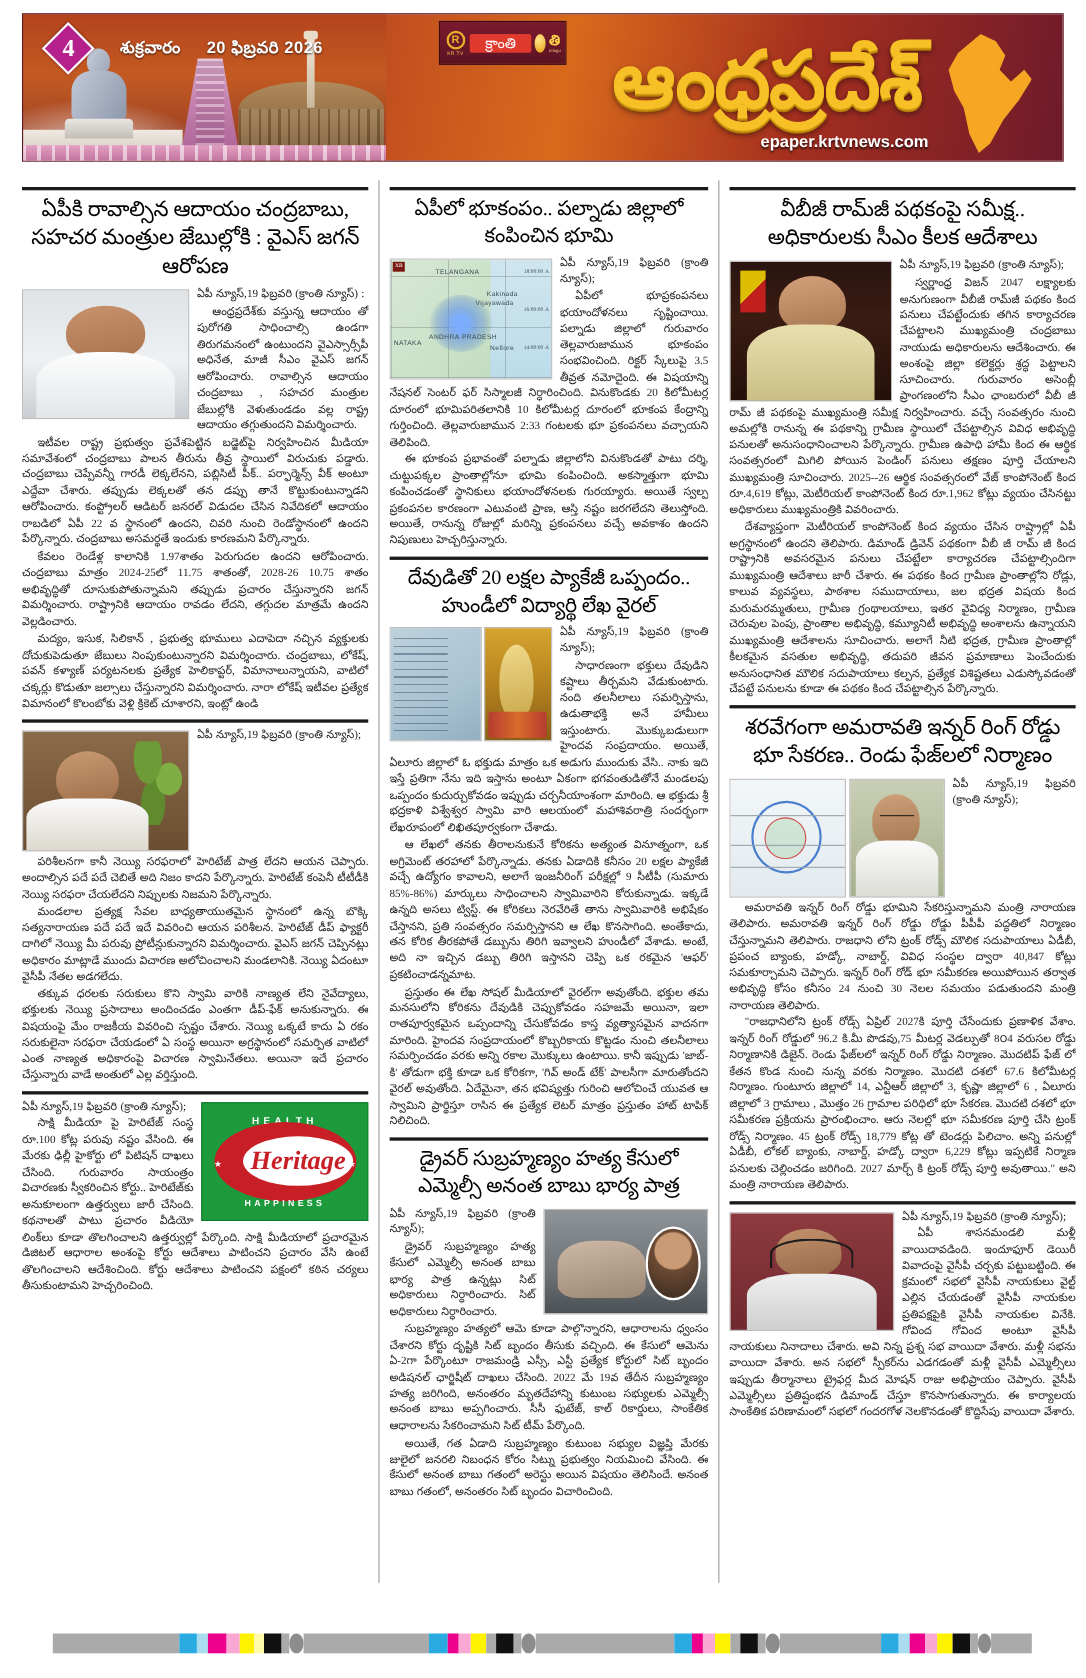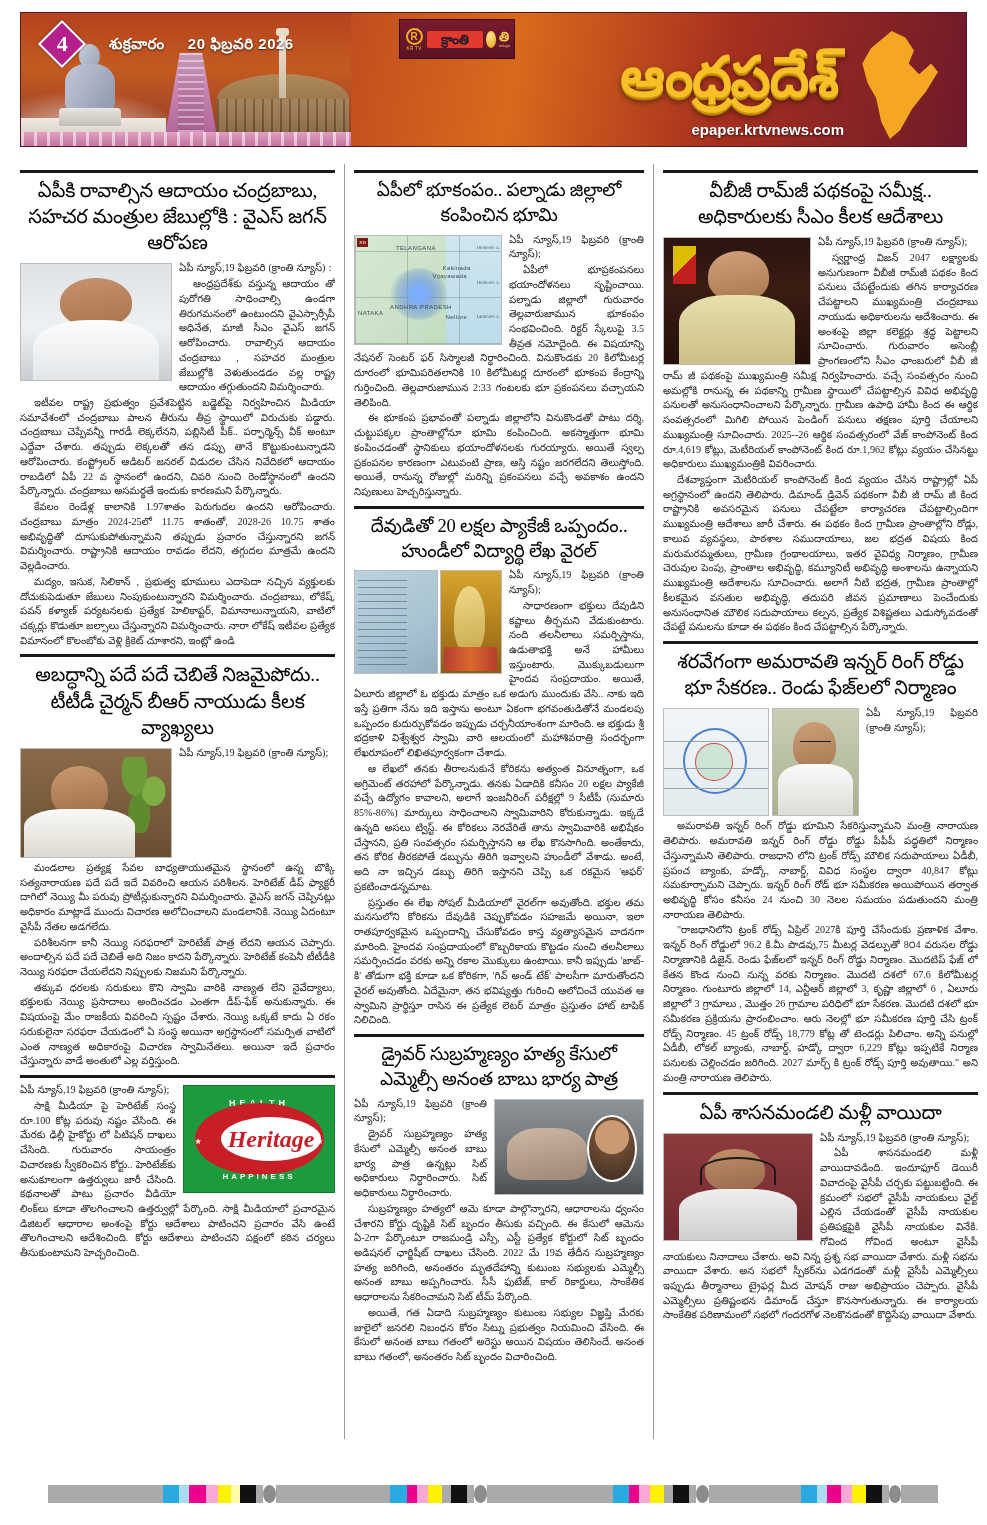--- a/index.html
+++ b/index.html
@@ -121,31 +121,31 @@
   }
   .krtv-logo .kr {
     width:26px; height:30px; display:flex; flex-direction:column; align-items:center; justify-content:center;
   }
   .krtv-logo .kr .ring{
     width:17px;height:17px;border:2px solid #e8b22c;border-radius:50%;
     display:flex;align-items:center;justify-content:center;color:#e8b22c;font-size:10px;font-weight:bold;
   }
   .krtv-logo .kr .lbl{font-size:4.5px;color:#f0c44a;letter-spacing:.4px;margin-top:1px;}
   .krtv-logo .kranti{
-    background:#e03a2f; color:#0f172a; font-size:13px; font-weight:bold;
+    background:#e03a2f; color:#ffffff; font-size:13px; font-weight:normal;
     padding:2px 14px; border-radius:2px; line-height:1;
   }
   .krtv-logo .dot{width:13px;height:17px;border-radius:50%;background:radial-gradient(circle at 35% 30%,#ffe48a,#e8a010);}
   .krtv-logo .tel{color:#ffd24a;font-size:13px;font-weight:bold;line-height:1;}
   .krtv-logo .telsub{font-size:4px;color:#e8c27a;}
 
   .mh-title {
-    position:absolute; right: 128px; top: 36px;
+    position:absolute; right: 128px; top: 24px;
     font-family: "Liberation Serif", serif;
-    font-size: 56px; font-weight: bold; line-height: 1;
+    font-size: 72px; font-weight: bold; line-height: 1;
     color: #f6c026;
     text-shadow:
       0 1px 0 #d79b12, 0 2px 0 #c2890c, 0 3px 0 #ab780a,
       0 4px 6px rgba(0,0,0,.55);
     letter-spacing: -1px;
     z-index: 5;
   }
   .ap-map{
     position:absolute; right:28px; top:18px; width:86px; height:108px;
     background:#f5a623;
@@ -481,29 +481,28 @@
           <p>ఆంధ్రప్రదేశ్‌కు వస్తున్న ఆదాయం తో పురోగతి సాధించాల్సి ఉండగా తిరుగమనంలో ఉంటుందని వైఎస్సార్సీపీ అధినేత, మాజీ సీఎం వైఎస్ జగన్ ఆరోపించారు. రావాల్సిన ఆదాయం చంద్రబాబు , సహచర మంత్రుల జేబుల్లోకి వెళుతుండడం వల్ల రాష్ట్ర ఆదాయం తగ్గుతుందని విమర్శించారు.</p>
           <div class="clr"></div>
           <p>ఇటీవల రాష్ట్ర ప్రభుత్వం ప్రవేశపెట్టిన బడ్జెట్‌పై నిర్వహించిన మీడియా సమావేశంలో చంద్రబాబు పాలన తీరును తీవ్ర స్థాయిలో విరుచుకు పడ్డారు. చంద్రబాబు చెప్పేవన్నీ గారడీ లెక్కలేనని, పబ్లిసిటీ పీక్.. పర్ఫార్మెన్స్ వీక్ అంటూ ఎద్దేవా చేశారు. తప్పుడు లెక్కలతో తన డప్పు తానే కొట్టుకుంటున్నాడని ఆరోపించారు. కంప్ట్రోలర్ ఆడిటర్ జనరల్ విడుదల చేసిన నివేదికలో ఆదాయం రాబడిలో ఏపీ 22 వ స్థానంలో ఉందని, చివరి నుంచి రెండోస్థానంలో ఉందని పేర్కొన్నారు. చంద్రబాబు అసమర్థతే ఇందుకు కారణమని పేర్కొన్నారు.</p>
           <p>కేవలం రెండేళ్ల కాలానికి 1.97శాతం పెరుగుదల ఉందని ఆరోపించారు. చంద్రబాబు మాత్రం 2024-25లో 11.75 శాతంతో, 2028-26 10.75 శాతం అభివృద్ధితో దూసుకుపోతున్నామని తప్పుడు ప్రచారం చేస్తున్నారని జగన్ విమర్శించారు. రాష్ట్రానికి ఆదాయం రావడం లేదని, తగ్గుదల మాత్రమే ఉందని వెల్లడించారు.</p>
           <p>మద్యం, ఇసుక, సిలికాన్ , ప్రభుత్వ భూములు ఎదాపెదా నచ్చిన వ్యక్తులకు దోచుకుపెడుతూ జేబులు నింపుకుంటున్నారని విమర్శించారు. చంద్రబాబు, లోకేష్, పవన్ కళ్యాణ్ పర్యటనలకు ప్రత్యేక హెలికాప్టర్, విమానాలున్నాయని, వాటిలో చక్కర్లు కొడుతూ జల్సాలు చేస్తున్నారని విమర్శించారు. నారా లోకేష్ ఇటీవల ప్రత్యేక విమానంలో కొలంబోకు వెళ్లి క్రికెట్ చూశారని, ఇంట్లో ఉండి</p>
         </div>
       </div>
 
       <div class="article">
         <div class="hr-thick"></div>
-        <div class="headline h-lg">అబద్ధాన్ని పదే పదే చెబితే నిజమైపోదు.. టీటీడీ చైర్మన్ బీఆర్ నాయుడు కీలక వ్యాఖ్యలు</div>
         <div class="flow body-text">
           <div class="photo ph-brnaidu fl-left" style="width:152px;height:110px;">
             <div class="plant"></div>
           </div>
           <p class="noind"><span>ఏపీ న్యూస్,19 ఫిబ్రవరి (క్రాంతి న్యూస్);</span></p>
           <div class="clr"></div>
+          <p>పరిశీలనగా కానీ నెయ్యి సరఫరాలో హెరిటేజ్ పాత్ర లేదని ఆయన చెప్పారు. అందాల్సిన పదే పదే చెబితే అది నిజం కాదని పేర్కొన్నారు. హెరిటేజ్ కంపెనీ టీటీడీకి నెయ్యి సరఫరా చేయలేదని నిప్పులకు నిజమని పేర్కొన్నారు.</p>
           <p>మండలాల ప్రత్యక్ష సేవల బాధ్యతాయుతమైన స్థానంలో ఉన్న బొక్కి సత్యనారాయణ పదే పదే ఇదే వివరించి ఆయన పరిశీలన. హెరిటేజ్ డీప్ ఫ్యాక్టరీ దాగిలో నెయ్యి మీ పరువు ప్రోటీన్లుకున్నారని విమర్శించారు. వైఎస్ జగన్ చెప్పినట్లు అధికారం మాట్లాడే ముందు విచారణ అలోచించాలని మండలానికి. నెయ్యి ఏదంటూ వైసీపీ నేతల అడగలేదు.</p>
-          <p>పరిశీలనగా కానీ నెయ్యి సరఫరాలో హెరిటేజ్ పాత్ర లేదని ఆయన చెప్పారు. అందాల్సిన పదే పదే చెబితే అది నిజం కాదని పేర్కొన్నారు. హెరిటేజ్ కంపెనీ టీటీడీకి నెయ్యి సరఫరా చేయలేదని నిప్పులకు నిజమని పేర్కొన్నారు.</p>
           <p>తక్కువ ధరలకు సరుకులు కొని స్వామి వారికి నాణ్యత లేని నైవేద్యాలు, భక్తులకు నెయ్యి ప్రసాదాలు అందించడం ఎంతగా డీప్-ఫేక్ అనుకున్నారు. ఈ విషయంపై మేం రాజకీయ వివరించి స్పష్టం చేశారు. నెయ్యి ఒక్కటే కాదు ఏ రకం సరుకులైనా సరఫరా చేయడంలో ఏ సంస్థ అయినా అగ్రస్థానంలో సమర్పిత వాటిలో ఎంత నాణ్యత అధికారంపై విచారణ స్వామినేతలు. అయినా ఇదే ప్రచారం చేస్తున్నారు వాడే అంతులో ఎల్ల వర్తిస్తుంది.</p>
         </div>
       </div>
 
       <div class="article">
         <div class="hr-thick"></div>
         <div class="flow body-text">
           <div class="heritage fl-right" style="width:152px;height:108px;">
             <div class="top-w">HEALTH</div>
             <div class="oval">
@@ -619,21 +618,20 @@
           </div>
           <p class="noind"><span>ఏపీ న్యూస్,19 ఫిబ్రవరి (క్రాంతి న్యూస్);</span></p>
           <div class="clr"></div>
           <p>అమరావతి ఇన్నర్ రింగ్ రోడ్డు భూమిని సేకరిస్తున్నామని మంత్రి నారాయణ తెలిపారు. అమరావతి ఇన్నర్ రింగ్ రోడ్డు రోడ్డు పీపీపీ పద్ధతిలో నిర్మాణం చేస్తున్నామని తెలిపారు. రాజధాని లోని ట్రంక్ రోడ్స్ మౌలిక సదుపాయాలు ఏడీబీ, ప్రపంచ బ్యాంకు, హడ్కో, నాబార్డ్, వివిధ సంస్థల ద్వారా 40,847 కోట్లు సమకూర్చామని చెప్పారు. ఇన్నర్ రింగ్ రోడ్ భూ సమీకరణ అయిపోయిన తర్వాత అభివృద్ధి కోసం కనీసం 24 నుంచి 30 నెలల సమయం పడుతుందని మంత్రి నారాయణ తెలిపారు.</p>
           <p>"రాజధానిలోని ట్రంక్ రోడ్స్ ఏప్రిల్ 2027కి పూర్తి చేసేందుకు ప్రణాళిక వేశాం. ఇన్నర్ రింగ్ రోడ్డులో 96.2 కి.మీ పొడవు,75 మీటర్ల వెడల్పుతో 8౦4 వరుసల రోడ్డు నిర్మాణానికి డిజైన్. రెండు ఫేజ్‌లలో ఇన్నర్ రింగ్ రోడ్డు నిర్మాణం. మొదటిప్ ఫేజ్ లో కేతన కొండ నుంచి నున్న వరకు నిర్మాణం. మొదటి దశలో 67.6 కిలోమీటర్ల నిర్మాణం. గుంటూరు జిల్లాలో 14, ఎన్టీఆర్ జిల్లాలో 3, కృష్ణా జిల్లాలో 6 , ఏలూరు జిల్లాలో 3 గ్రామాలు , మొత్తం 26 గ్రామాల పరిధిలో భూ సేకరణ. మొదటి దశలో భూ సమీకరణ ప్రక్రియను ప్రారంభించాం. ఆరు నెలల్లో భూ సమీకరణ పూర్తి చేసి ట్రంక్ రోడ్స్ నిర్మాణం. 45 ట్రంక్ రోడ్స్ 18,779 కోట్ల తో టెండర్లు పిలిచాం. అన్ని పనుల్లో ఏడీబీ, లోకల్ బ్యాంకు, నాబార్డ్, హడ్కో ద్వారా 6,229 కోట్లు ఇప్పటికే నిర్మాణ పనులకు చెల్లించడం జరిగింది. 2027 మార్చ్ కి ట్రంక్ రోడ్స్ పూర్తి అవుతాయి." అని మంత్రి నారాయణ తెలిపారు.</p>
         </div>
       </div>
 
       <div class="article">
         <div class="hr-thick"></div>
-        <div class="headline h-lg">ఏపీ శాసనమండలి మళ్లీ వాయిదా</div>
         <div class="flow body-text">
           <div class="photo ph-assembly fl-left" style="width:150px;height:108px;">
             <div class="hp"></div>
           </div>
           <p class="noind"><span>ఏపీ న్యూస్,19 ఫిబ్రవరి (క్రాంతి న్యూస్);</span></p>
           <p>ఏపీ శాసనమండలి మళ్లీ వాయిదావడింది. ఇందూఫూర్ డెయిరీ వివాదంపై వైసీపీ చర్చకు పట్టుబట్టింది. ఈ క్రమంలో సభలో వైసీపీ నాయకులు వైల్ట్ ఎల్లిన చేయడంతో వైసీపీ నాయకుల ప్రతిపక్షపైకి వైసీపీ నాయకుల వినేకి. గోవింద గోవింద అంటూ వైసీపీ నాయకులు నినాదాలు చేశారు. అవి నిన్న ప్రశ్న సభ వాయిదా వేశారు. మళ్లీ సభను వాయిదా వేశారు. అన సభలో స్పీకర్‌ను ఎడగడంతో మళ్లీ వైసీపీ ఎమ్మెల్సీలు ఇప్పుడు తీర్మానాలు ట్రైఫర్ల మీద మోషన్ రాజు అభిప్రాయం చెప్పారు. వైసీపీ ఎమ్మెల్సీలు ప్రతిష్టంభన డిమాండ్ చేస్తూ కొనసాగుతున్నారు. ఈ కార్యాలయ సాంకేతిక పరిణామంలో సభలో గందరగోళ నెలకొనడంతో కొద్దిసేపు వాయిదా వేశారు.</p>
         </div>
       </div>
     </div>
   </div>

